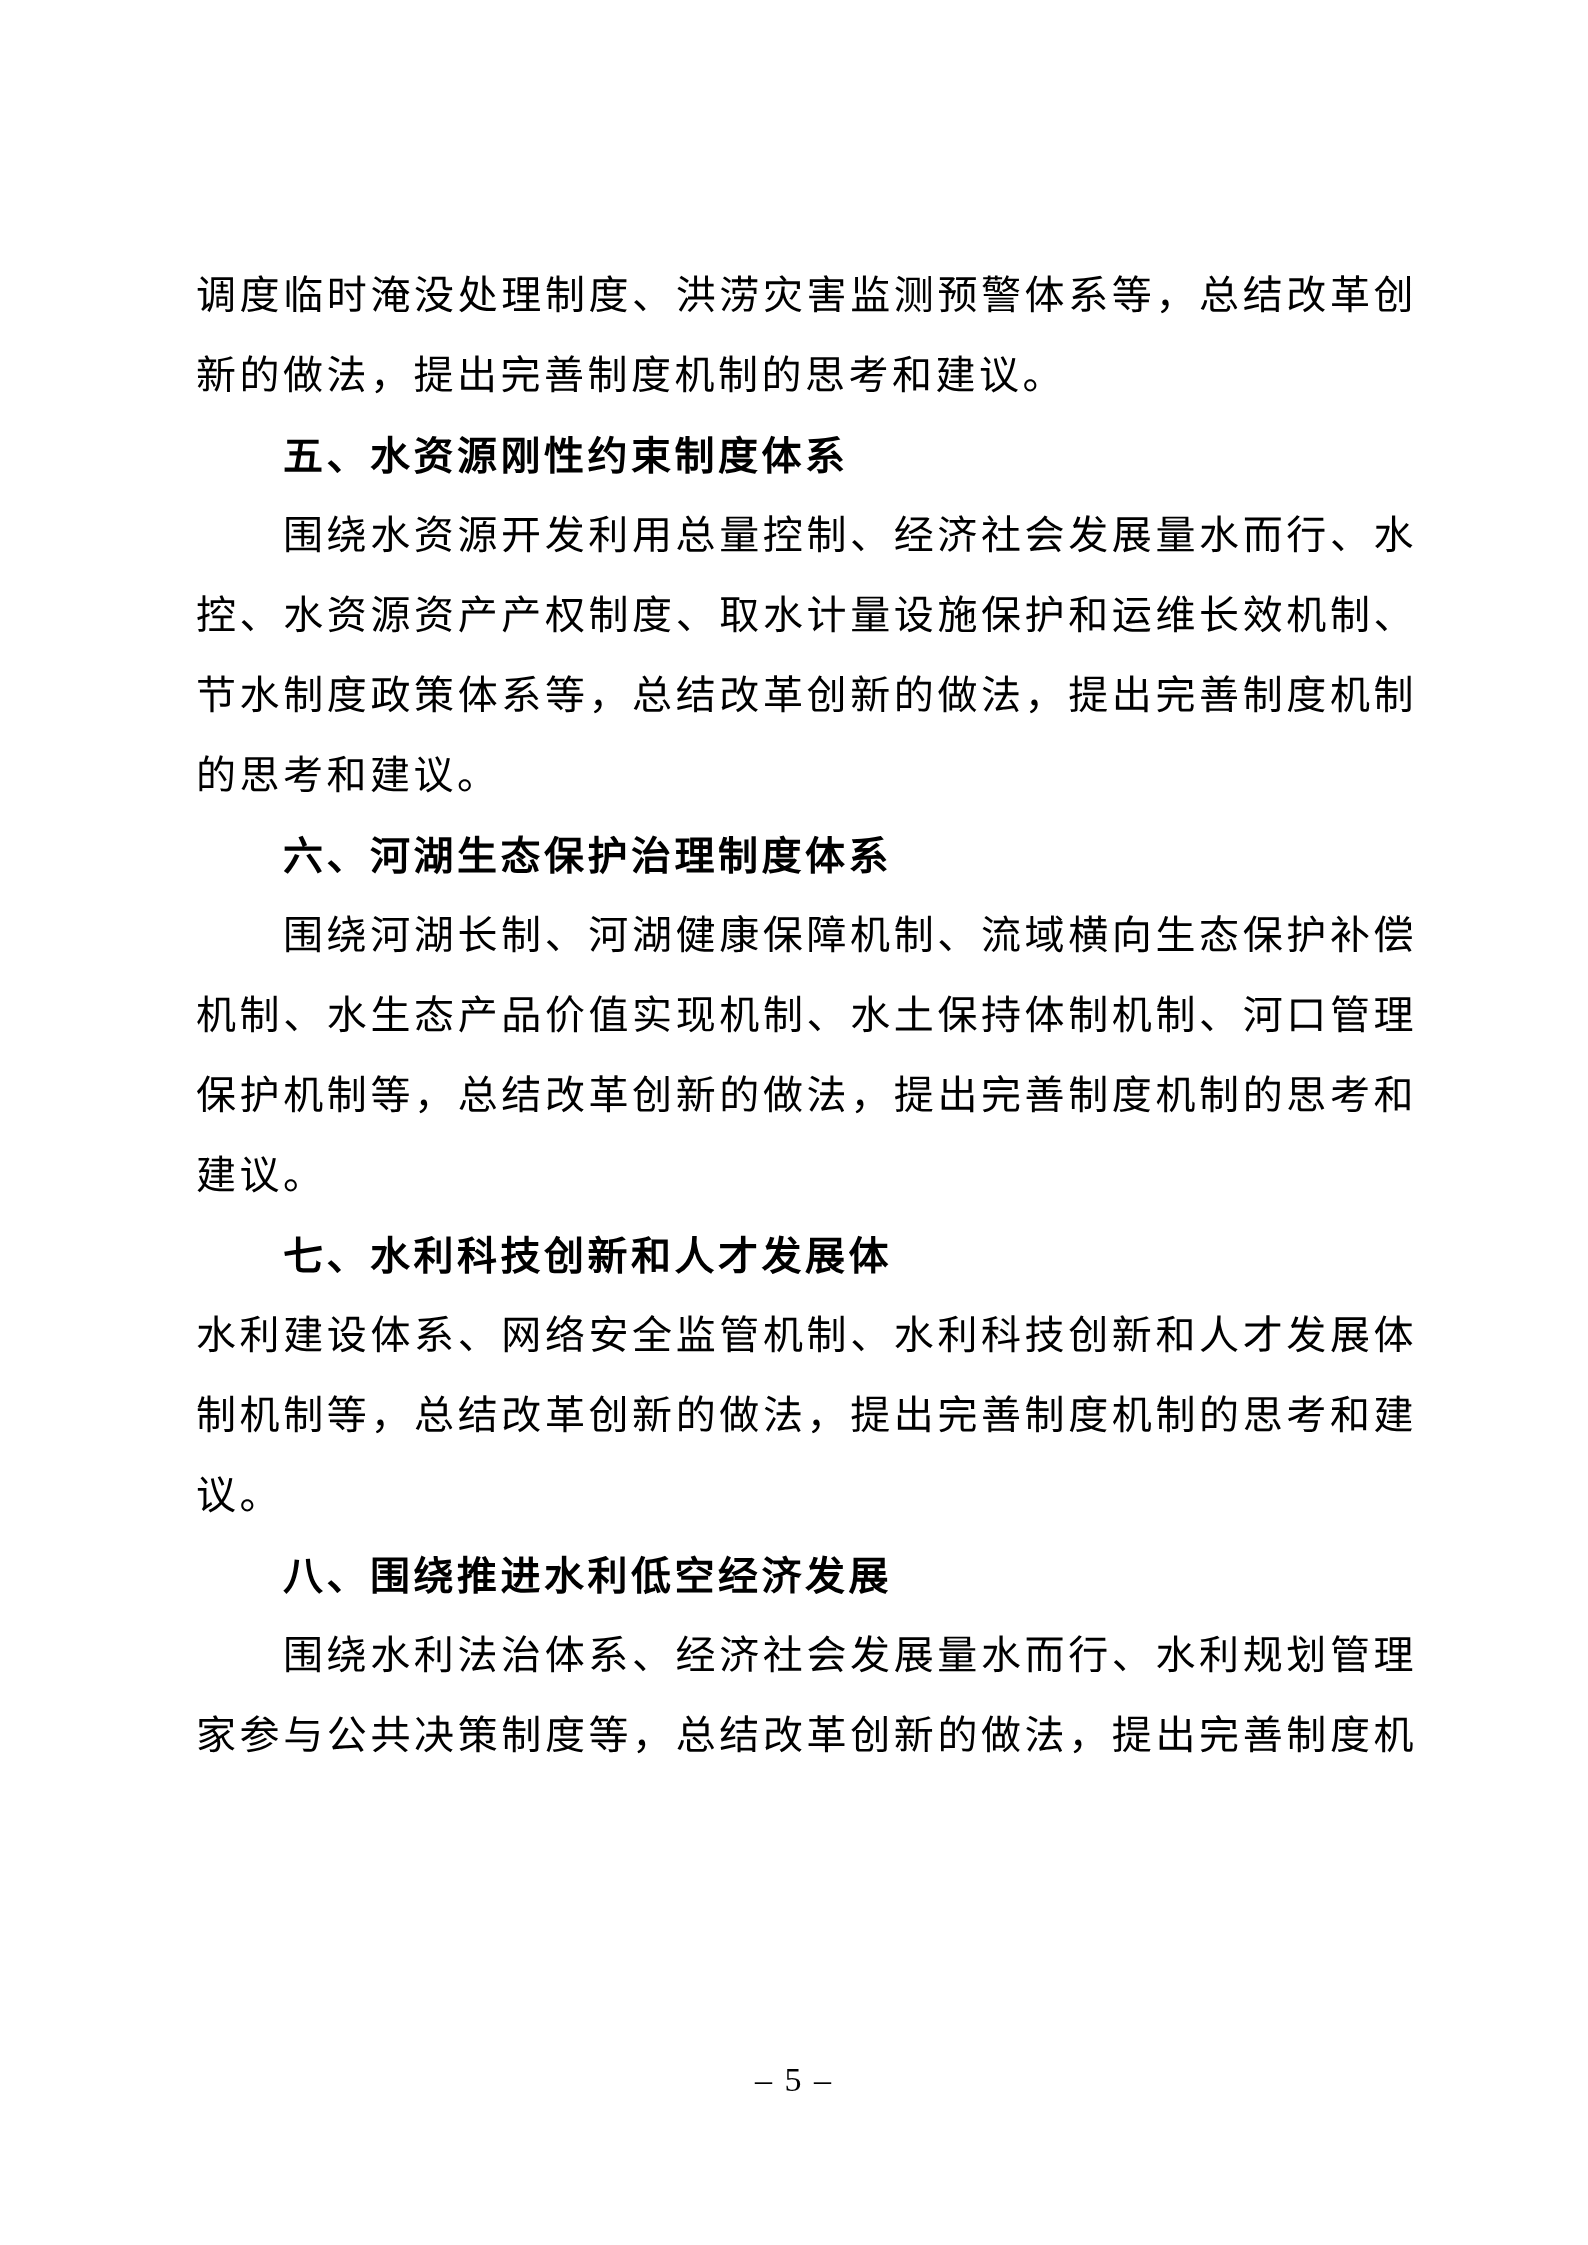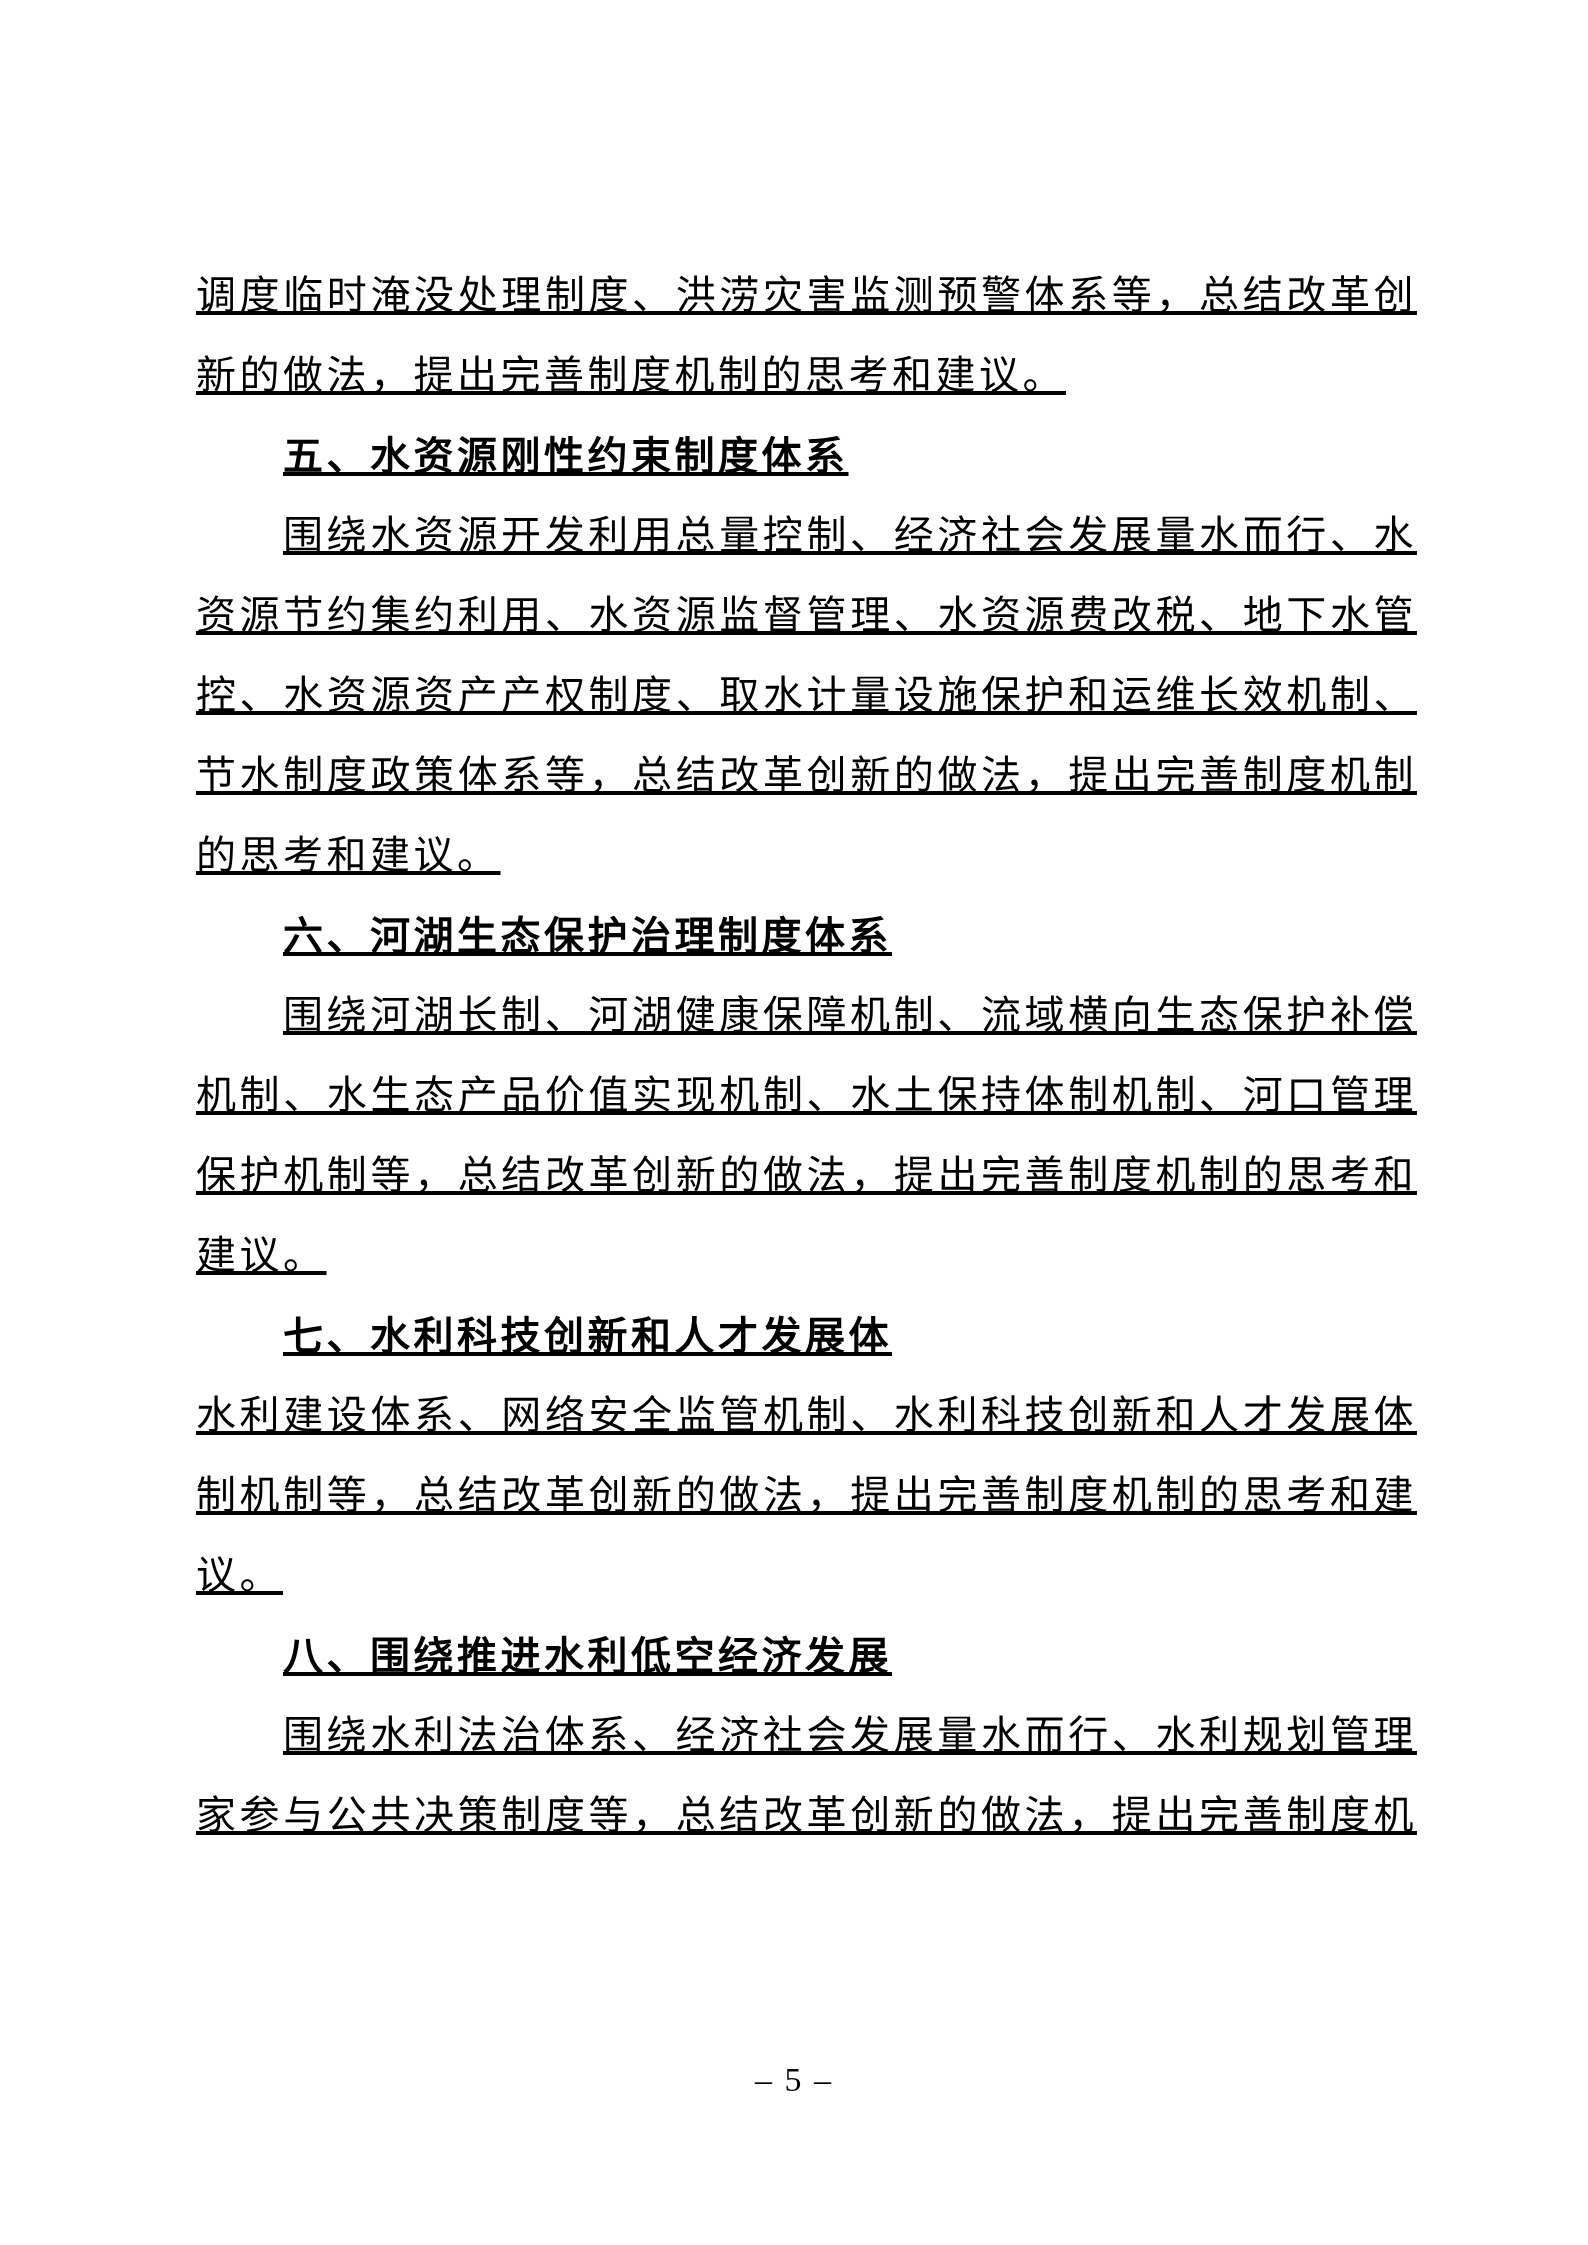--- a/index.html
+++ b/index.html
@@ -21,21 +21,20 @@
     left: 196px;
     top: 256px;
     width: 1221px;
   }
   .line {
     height: 80px;
     line-height: 80px;
     font-size: 40px;
     letter-spacing: 3.5px;
     text-align: left;
-    text-decoration: underline;
   }
   .line.fill {
     text-align: justify;
     text-align-last: justify;
   }
   .line.indent {
     text-indent: 87px;
   }
   .line.heading {
     font-family: "Liberation Sans", "DejaVu Sans", sans-serif;
@@ -58,21 +57,20 @@
 </style>
 </head>
 <body>
 
 <div class="page">
   <div class="content">
     <div class="line fill">调度临时淹没处理制度、洪涝灾害监测预警体系等，总结改革创</div>
     <div class="line">新的做法，提出完善制度机制的思考和建议。</div>
     <div class="line heading indent">五、水资源刚性约束制度体系</div>
     <div class="line fill indent">围绕水资源开发利用总量控制、经济社会发展量水而行、水</div>
-    <div class="line fill">资源节约集约利用、水资源监督管理、水资源费改税、地下水管</div>
     <div class="line fill">控、水资源资产产权制度、取水计量设施保护和运维长效机制、</div>
     <div class="line fill">节水制度政策体系等，总结改革创新的做法，提出完善制度机制</div>
     <div class="line">的思考和建议。</div>
     <div class="line heading indent">六、河湖生态保护治理制度体系</div>
     <div class="line fill indent">围绕河湖长制、河湖健康保障机制、流域横向生态保护补偿</div>
     <div class="line fill">机制、水生态产品价值实现机制、水土保持体制机制、河口管理</div>
     <div class="line fill">保护机制等，总结改革创新的做法，提出完善制度机制的思考和</div>
     <div class="line">建议。</div>
     <div class="line heading indent">七、水利科技创新和人才发展体</div>
     <div class="line fill">水利建设体系、网络安全监管机制、水利科技创新和人才发展体</div>

